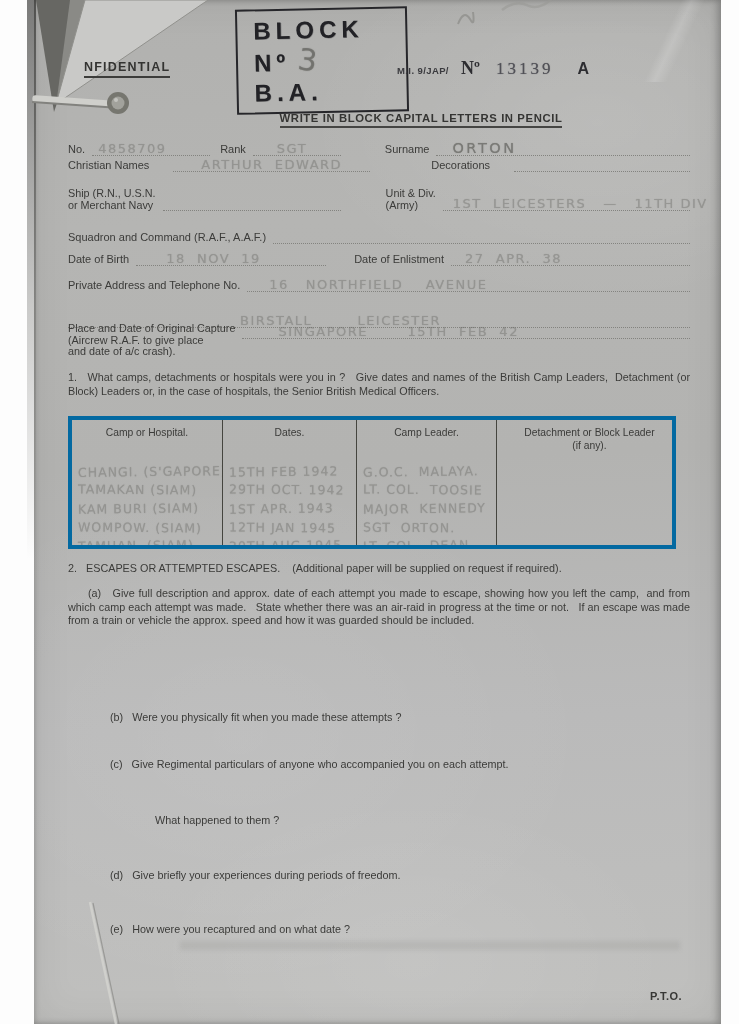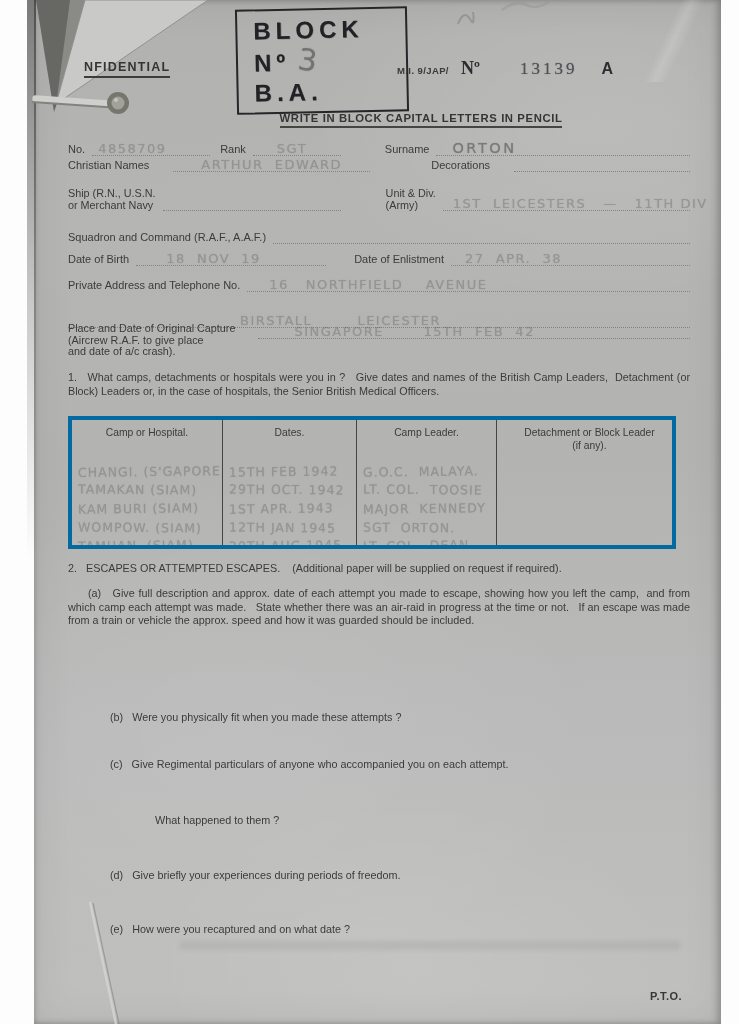--- a/index.html
+++ b/index.html
@@ -24,37 +24,37 @@
     color:#343432;border-bottom:2px solid #3c3c3a;padding-bottom:2px;}
   .stampbox{position:absolute;left:236px;top:8px;width:152px;height:96px;border:2.5px solid #26262a;
     transform:rotate(-1.2deg);padding:5px 0 0 16px;font-weight:bold;font-size:24px;letter-spacing:5px;
     line-height:30px;color:#222226;text-shadow:.5px .5px 0 rgba(34,34,38,.35);}
   .hand3{font-family:"DejaVu Sans",sans-serif;font-size:30px;font-weight:normal;color:rgba(108,108,103,.55);
     display:inline-block;transform:rotate(9deg);margin-left:8px;letter-spacing:0;text-shadow:0 0 1px rgba(108,108,103,.8);}
   .migroup{position:absolute;left:397px;top:58px;display:flex;align-items:baseline;}
   .miref{font-size:9.5px;font-weight:bold;color:#3a3a3e;letter-spacing:.4px;}
   .mino{font-family:"Liberation Serif",serif;font-weight:bold;font-size:18px;color:#2d2d31;margin-left:12px;}
   .miserial{font-family:"Liberation Serif",serif;font-size:17px;letter-spacing:3px;color:#515157;
-    margin-left:40px;text-shadow:0 0 1px rgba(80,80,86,.7);text-align:right;}
+    margin-left:16px;text-shadow:0 0 1px rgba(80,80,86,.7);text-align:right;}
   .miseries{font-size:16px;font-weight:bold;color:#2d2d31;margin-left:24px;}
   .instr{position:absolute;left:215px;top:108px;width:412px;text-align:center;}
   .instr span{display:inline-block;font-size:11.3px;font-weight:bold;letter-spacing:.6px;color:#353533;
     border-bottom:2.5px solid #454543;padding-bottom:2px;}
   
   .frow{position:absolute;display:flex;align-items:flex-end;font-size:11px;color:#3b3b39;}
   .lbl{white-space:nowrap;padding-right:7px;line-height:13px;}
   .lbl2{line-height:11.5px;font-size:10.8px;padding-right:7px;white-space:nowrap;}
   .fill{border-bottom:1px dotted #83837f;height:15px;position:relative;}
   .grow{flex:1;}
   .hand{font-family:"DejaVu Sans",sans-serif;white-space:pre;letter-spacing:1.5px;font-size:13px;
     color:#6d6d69;opacity:.55;text-shadow:0 0 1px rgba(109,109,105,.9);}
   .fill .hand{position:absolute;bottom:-1px;left:6px;}
   .hand.strong{opacity:.82;font-size:14.5px;letter-spacing:2.5px;}
   .hand.f{opacity:.44;}
-  .r8{align-items:flex-start;gap:16px;}
+  .r8{align-items:flex-start;}
   .r8 .fill{}
   
   .para{position:absolute;left:68px;width:622px;font-size:10.8px;line-height:13.5px;color:#3b3b39;
     white-space:pre-wrap;text-align:justify;}
   .indent{text-indent:20px;}
   .item{position:absolute;font-size:10.8px;color:#3b3b39;white-space:pre;}
   .pto{position:absolute;left:650px;top:990px;font-size:11px;font-weight:bold;color:#373735;letter-spacing:.5px;}
   
   .ctable{position:absolute;left:68px;top:416px;width:608px;height:133px;border:4px solid #0369a1;
     display:grid;grid-template-columns:150px 134px 140px 1fr;grid-template-rows:40px 1fr;

